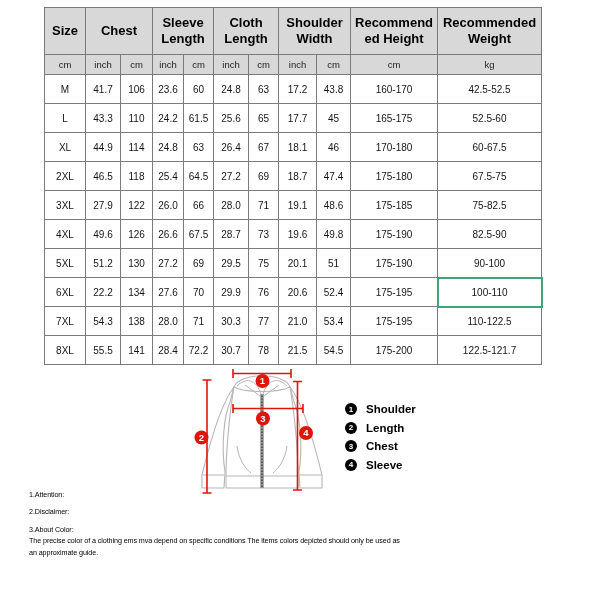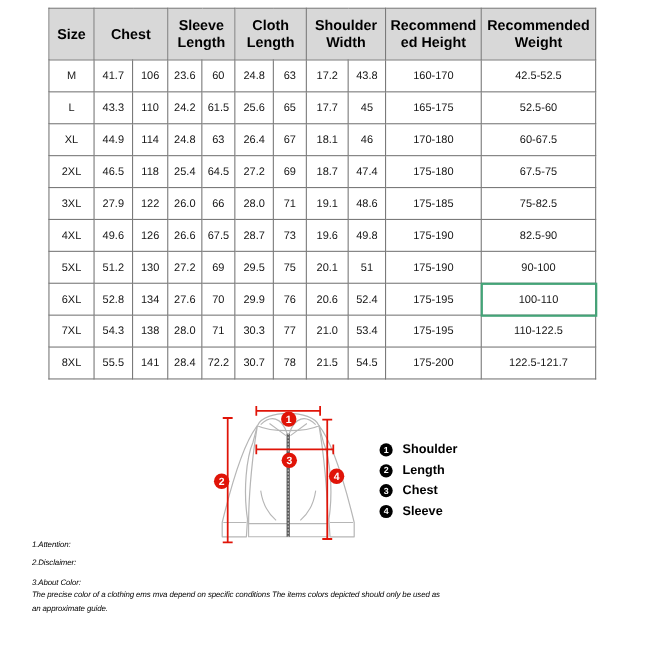--- a/index.html
+++ b/index.html
@@ -32,21 +32,21 @@
 
   
   .legend{position:absolute;left:345px;top:400px;}
   .legend-row{display:flex;align-items:center;height:18.5px;}
   .legend-bullet{width:12px;height:12px;border-radius:50%;background:#000;color:#fff;font-size:8px;font-weight:700;display:flex;align-items:center;justify-content:center;flex:0 0 12px;}
   .legend-label{margin-left:9px;font-size:11.5px;font-weight:700;color:#000;}
 
   
   .notes{position:absolute;left:29px;top:489px;width:562px;color:#000;}
   .note{margin:0 0 6px 0;}
-  .note p{margin:0;font-size:7.2px;line-height:11.4px;letter-spacing:-0.1px;white-space:pre-line;font-style:italic;}
+  .note p{margin:0;font-size:7.2px;line-height:11.4px;letter-spacing:-0.1px;white-space:pre-line;}
 </style>
 </head>
 <body>
 
 <div class="page">
 
   <table class="size-table">
     <colgroup>
       <col style="width:41px">
         <col style="width:35px">
@@ -68,20 +68,33 @@
 Length</th>
         <th colspan="2">Cloth
 Length</th>
         <th colspan="2">Shoulder
 Width</th>
         <th>Recommend
 ed Height</th>
         <th>Recommended
 Weight</th>
       </tr>
+      <tr class="units-head">
+        <th>cm</th>
+        <th>inch</th>
+        <th>cm</th>
+        <th>inch</th>
+        <th>cm</th>
+        <th>inch</th>
+        <th>cm</th>
+        <th>inch</th>
+        <th>cm</th>
+        <th>cm</th>
+        <th>kg</th>
+      </tr>
     </thead>
     <tbody>
         <tr>
           <td>M</td>
           <td>41.7</td>
           <td>106</td>
           <td>23.6</td>
           <td>60</td>
           <td>24.8</td>
           <td>63</td>
@@ -163,21 +176,21 @@
           <td>69</td>
           <td>29.5</td>
           <td>75</td>
           <td>20.1</td>
           <td>51</td>
           <td>175-190</td>
           <td>90-100</td>
         </tr>
         <tr>
           <td>6XL</td>
-          <td>52.8</td>
+          <td>22.2</td>
           <td>134</td>
           <td>27.6</td>
           <td>70</td>
           <td>29.9</td>
           <td>76</td>
           <td>20.6</td>
           <td>52.4</td>
           <td>175-195</td>
           <td class="selected">100-110</td>
         </tr>

